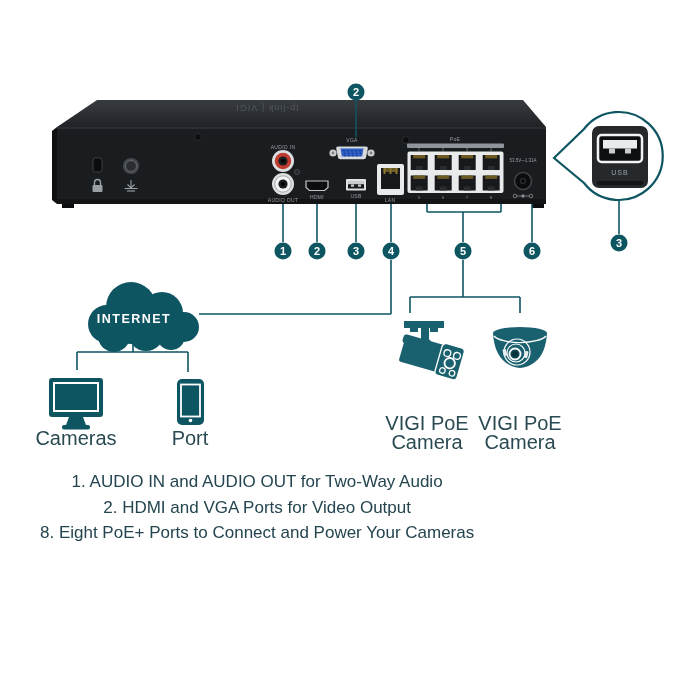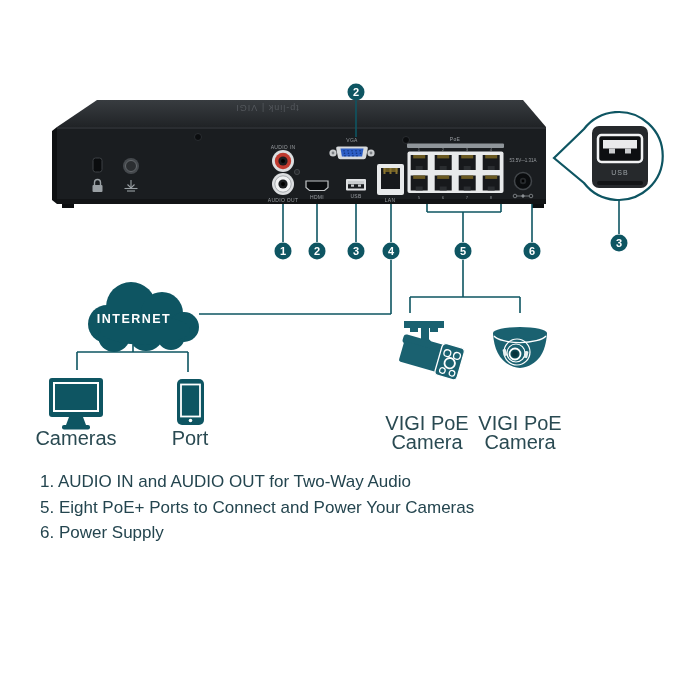--- a/index.html
+++ b/index.html
@@ -13,21 +13,21 @@
       font-weight:bold;font-size:11px;line-height:17px;text-align:center;
       transform:translate(-50%,-50%);}
   .brand{position:absolute;left:217px;top:103px;width:100px;text-align:center;
          transform:rotate(180deg);color:#54585d;font-size:9px;letter-spacing:1px;white-space:nowrap;}
   .inet{position:absolute;color:#fff;font-weight:bold;font-size:12.5px;letter-spacing:1.5px;
         transform:translate(-50%,-50%);white-space:nowrap;}
   .nlabel{position:absolute;color:#2a4a52;font-size:20px;transform:translate(-50%,-50%);
           white-space:nowrap;}
   .usblabel{position:absolute;color:#9aa0a4;font-size:7px;letter-spacing:1px;
             transform:translate(-50%,-50%);}
-  .legend{position:absolute;left:40px;top:469px;color:#24454f;font-size:17px;line-height:25.5px;}
+  .legend{position:absolute;left:40px;top:469px;color:#24454f;font-size:17px;line-height:25.5px;text-align:center;}
   .legend sup{font-size:9px;}
 </style>
 </head>
 <body>
 
 <div id="stage">
 
 <svg width="700" height="700" viewBox="0 0 700 700">
   <defs>
     <linearGradient id="topGrad" x1="0" y1="0" x2="0" y2="1">
@@ -292,17 +292,17 @@
 <div class="inet" style="left:134px;top:319px">INTERNET</div>
 <div class="nlabel" style="left:76px;top:438px">Cameras</div>
 <div class="nlabel" style="left:190px;top:438px">Port</div>
 <div class="nlabel" style="left:427px;top:423px">VIGI PoE</div>
 <div class="nlabel" style="left:427px;top:442px">Camera</div>
 <div class="nlabel" style="left:520px;top:423px">VIGI PoE</div>
 <div class="nlabel" style="left:520px;top:442px">Camera</div>
 
 <div class="legend">
   <div><span>1. AUDIO IN and AUDIO OUT for Two-Way Audio</span></div>
-  <div><span>5. Eight PoE+ Ports to Connect and Power Your Cameras</span></div>
-  <div><span>6. Power Supply</span></div>
+  <div><span>2. HDMI and VGA Ports for Video Output</span></div>
+  <div><span>8. Eight PoE+ Ports to Connect and Power Your Cameras</span></div>
 </div>
 
 </div>
 
 </body></html>

